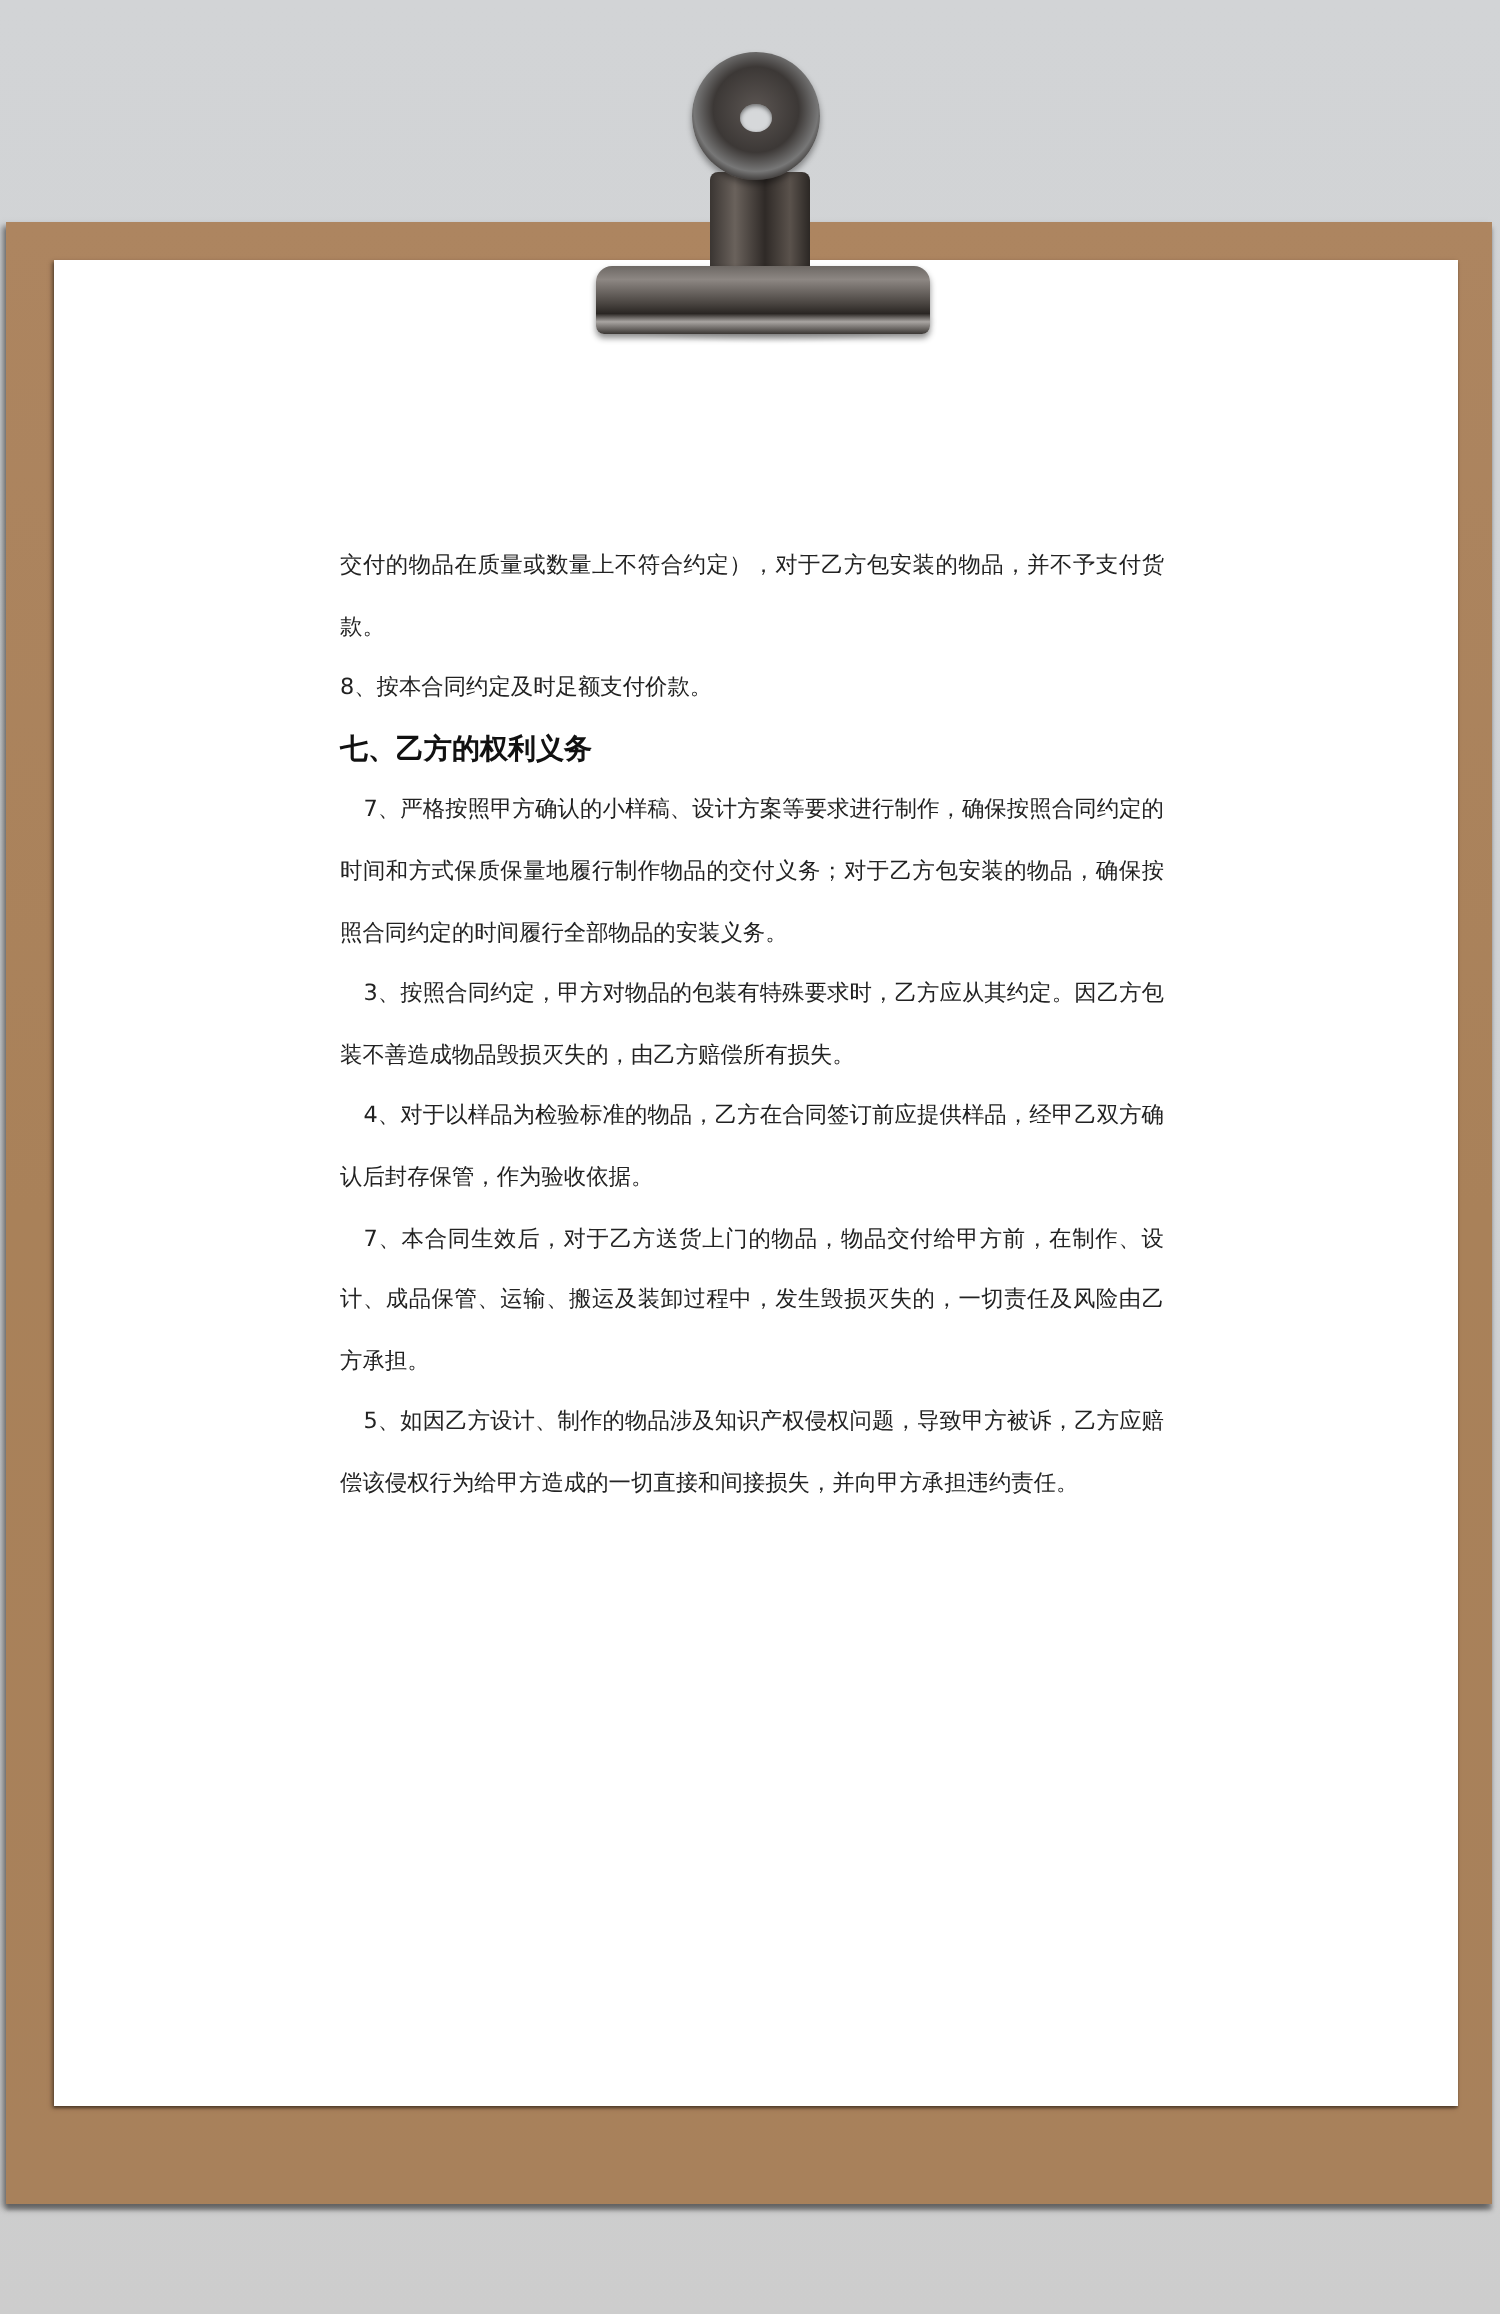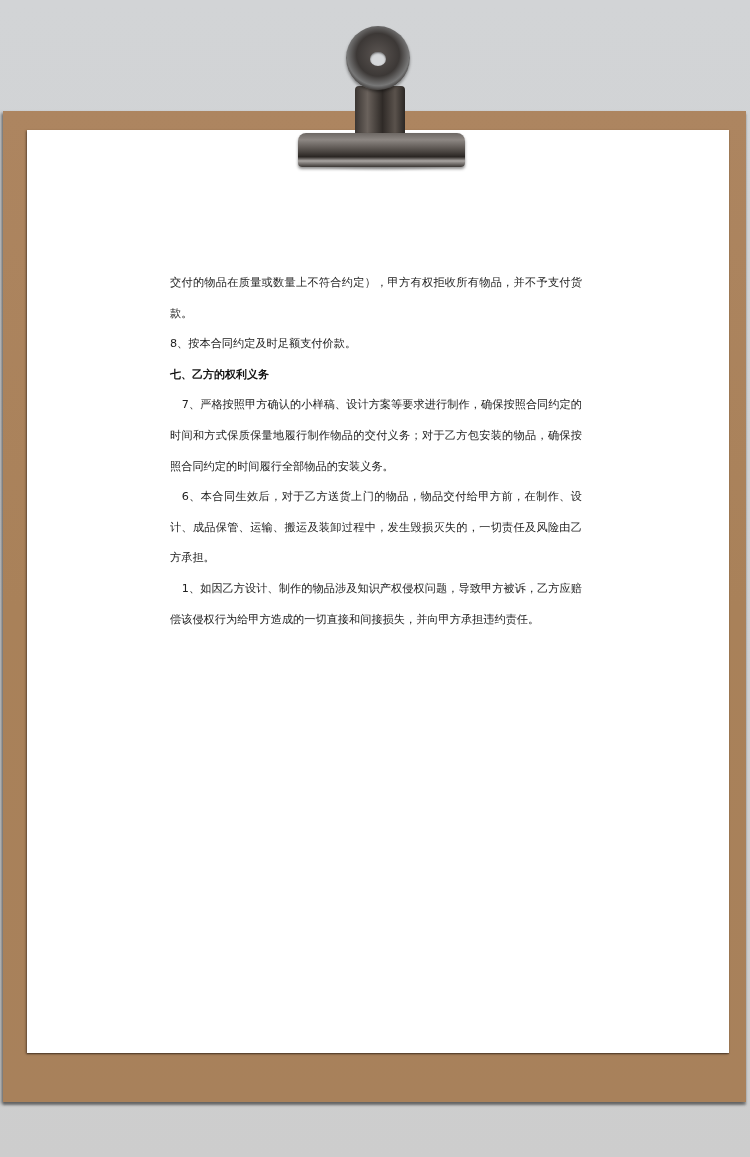--- a/index.html
+++ b/index.html
@@ -17,21 +17,21 @@
       position: absolute; left: 27px; top: 130px; width: 702px; height: 923px;
       background: #ffffff;
       box-shadow: -1px 1px 2px rgba(40,30,20,0.55), 0 1px 1px rgba(40,30,20,0.35);
     }
     .content {
       position: absolute; left: 170px; top: 268px; width: 412px;
       color: #222; font-size: 11.2px; line-height: 30.6px;
     }
     .content p { margin: 0; text-align: justify; }
     .content p.indent { text-indent: 1.05em; }
-    .content h3 { margin: 0; font-size: 11px; font-weight: bold; line-height: 30.6px; color: #111; }
+    .content h3 { margin: 0; font-size: 14px; font-weight: bold; line-height: 30.6px; color: #111; }
 
     
     .clip-shadow {
       position: absolute; left: 300px; top: 150px; width: 170px; height: 22px;
       background: radial-gradient(ellipse at center, rgba(0,0,0,0.28) 0%, rgba(0,0,0,0) 70%);
     }
     .clip-ring {
       position: absolute; left: 346px; top: 26px; width: 64px; height: 64px; border-radius: 50%;
       background: radial-gradient(circle at 50% 45%, #5b5552 0%, #3c3836 45%, #777 65%, #2c2826 78%, #cfcfcf 88%, #3a3634 100%);
       box-shadow: 0 2px 3px rgba(0,0,0,0.4);
@@ -60,19 +60,21 @@
 
 <div class="clip-shadow"></div>
 <div>
   <div class="clip-neck"></div>
   <div class="clip-ring"></div>
   <div class="clip-hole"></div>
   <div class="clip-base"></div>
 </div>
 
 <div class="content">
-  <p>交付的物品在质量或数量上不符合约定），甲方有权拒收所有物品，并不予支付货款。</p>
+  <p>交付的物品在质量或数量上不符合约定），对于乙方包安装的物品，并不予支付货款。</p>
   <p>8、按本合同约定及时足额支付价款。</p>
   <h3>七、乙方的权利义务</h3>
   <p class="indent">7、严格按照甲方确认的小样稿、设计方案等要求进行制作，确保按照合同约定的时间和方式保质保量地履行制作物品的交付义务；对于乙方包安装的物品，确保按照合同约定的时间履行全部物品的安装义务。</p>
-  <p class="indent">6、本合同生效后，对于乙方送货上门的物品，物品交付给甲方前，在制作、设计、成品保管、运输、搬运及装卸过程中，发生毁损灭失的，一切责任及风险由乙方承担。</p>
-  <p class="indent">1、如因乙方设计、制作的物品涉及知识产权侵权问题，导致甲方被诉，乙方应赔偿该侵权行为给甲方造成的一切直接和间接损失，并向甲方承担违约责任。</p>
+  <p class="indent">3、按照合同约定，甲方对物品的包装有特殊要求时，乙方应从其约定。因乙方包装不善造成物品毁损灭失的，由乙方赔偿所有损失。</p>
+  <p class="indent">4、对于以样品为检验标准的物品，乙方在合同签订前应提供样品，经甲乙双方确认后封存保管，作为验收依据。</p>
+  <p class="indent">7、本合同生效后，对于乙方送货上门的物品，物品交付给甲方前，在制作、设计、成品保管、运输、搬运及装卸过程中，发生毁损灭失的，一切责任及风险由乙方承担。</p>
+  <p class="indent">5、如因乙方设计、制作的物品涉及知识产权侵权问题，导致甲方被诉，乙方应赔偿该侵权行为给甲方造成的一切直接和间接损失，并向甲方承担违约责任。</p>
 </div>
 
 </body></html>

